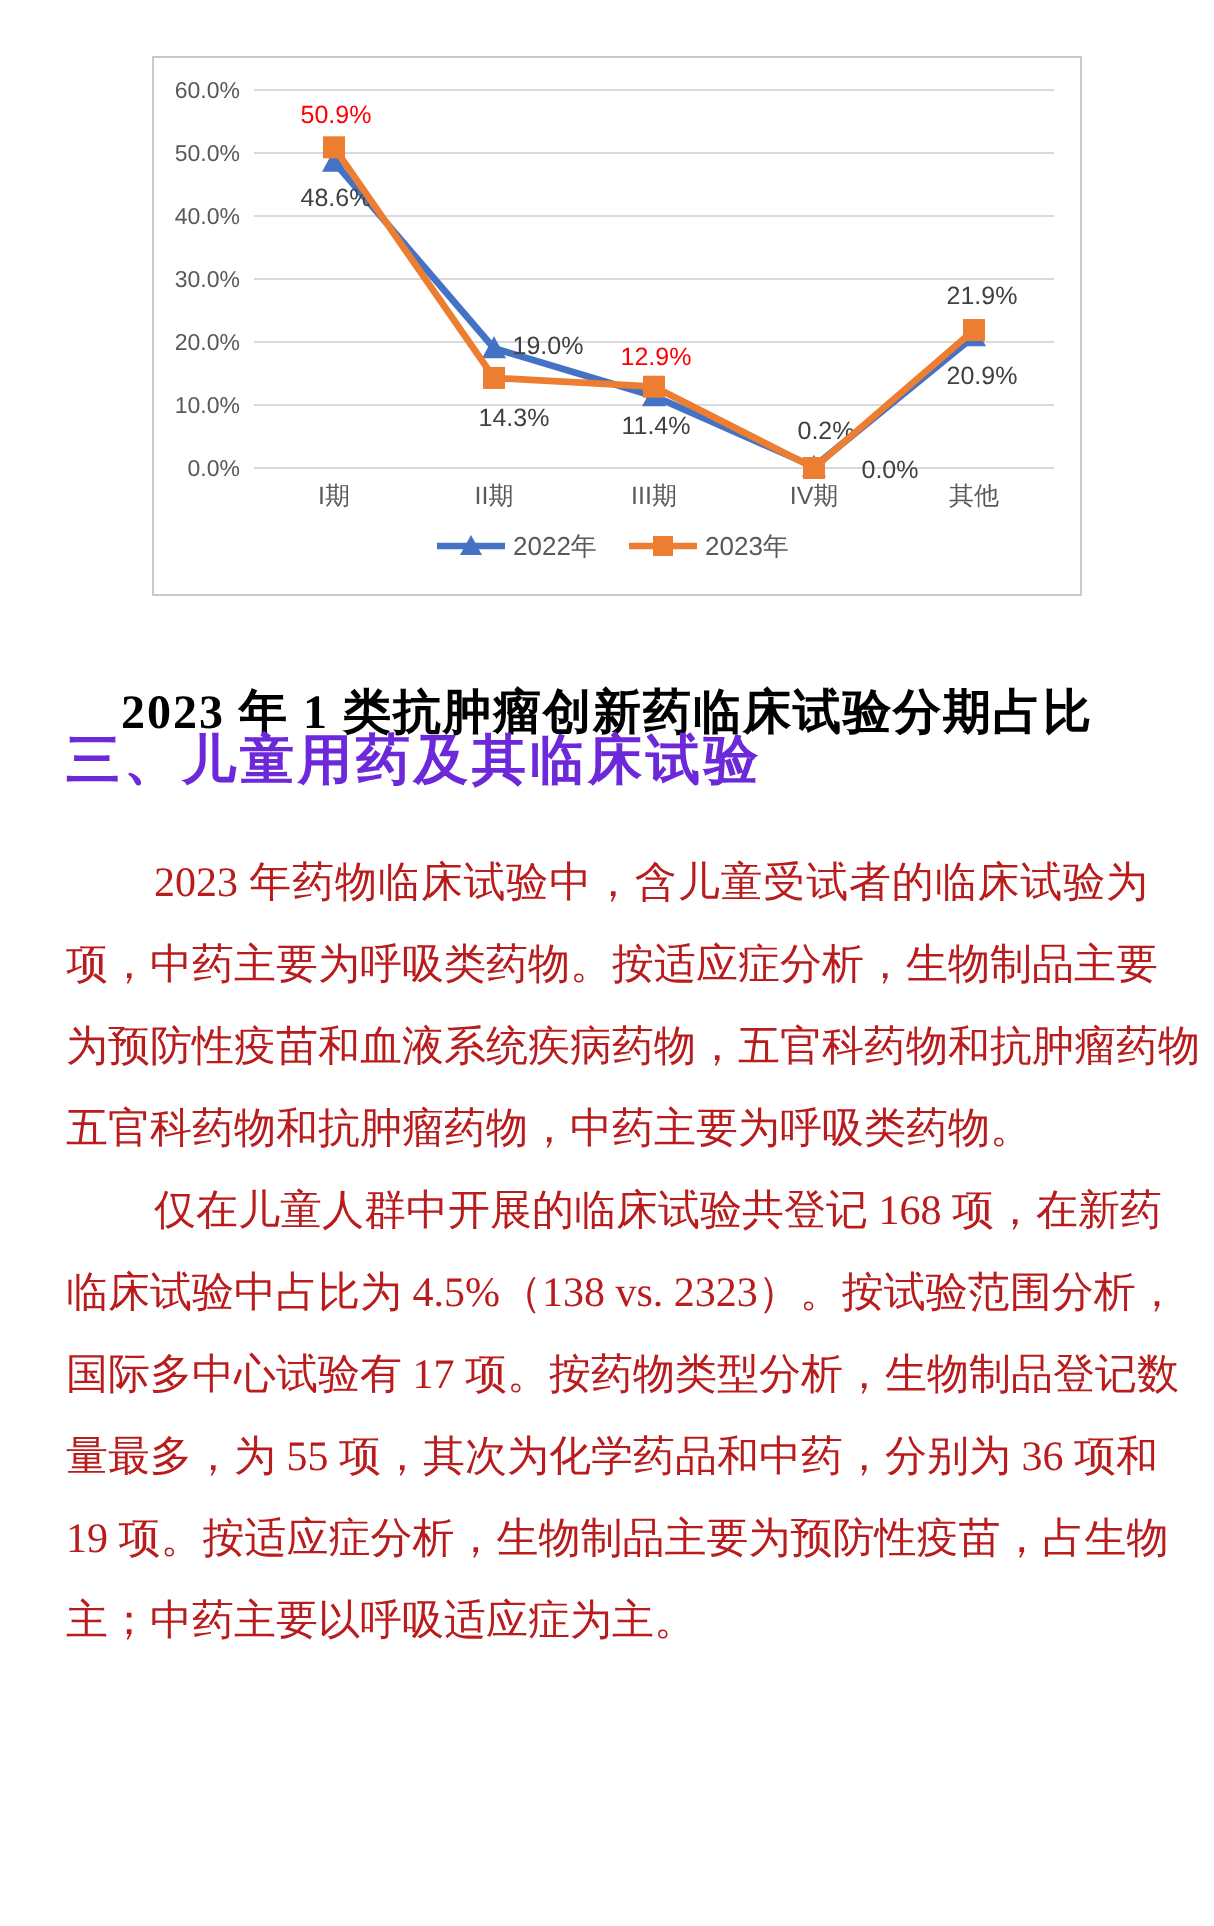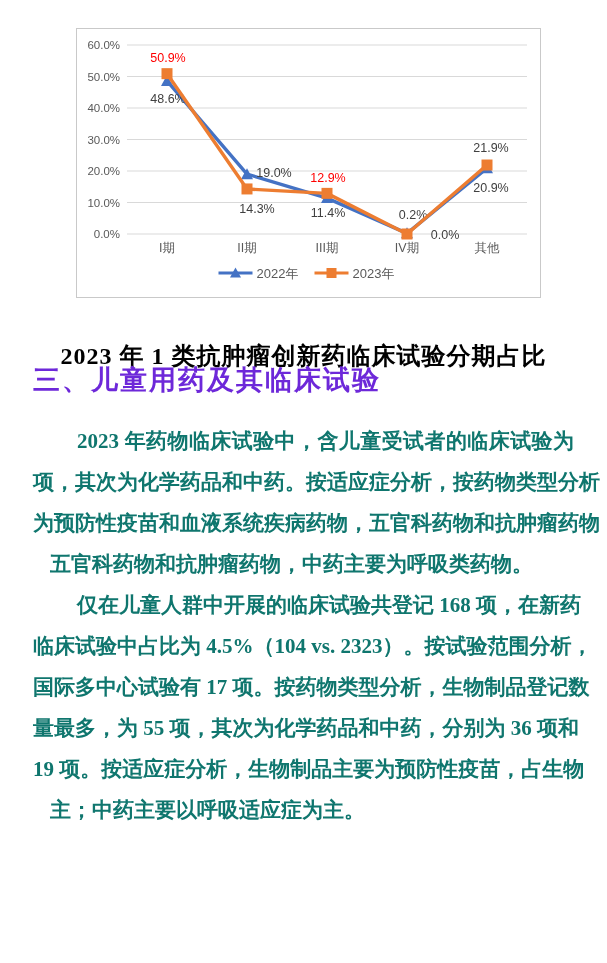--- a/index.html
+++ b/index.html
@@ -37,32 +37,31 @@
     font-size: 27px;
     color: #6d28d9;
     letter-spacing: 2px;
     text-align: right;
   }
   .body-text {
     position: absolute;
     left: 33px; top: 421px;
     width: 541px;
     font-size: 21px;
-    color: #0f766e;
-    font-weight: bold;
+    color: #b91c1c;
   }
   .text-line {
     height: 41px;
     line-height: 41px;
     text-align: justify;
     text-align-last: justify;
     white-space: nowrap;
   }
   .text-line.indent { padding-left: 44px; }
-  .text-line.last { text-align-last: left; margin-left: 17px; }
+  .text-line.last { text-align-last: left; }
 </style>
 </head>
 <body>
 
 <div class="chart-box">
   <svg id="chart-svg" width="463" height="268" viewBox="0 0 463 268" xmlns="http://www.w3.org/2000/svg">
       <g>
         <line x1="50" y1="205" x2="450" y2="205" stroke="#D9D9D9" stroke-width="1"></line>
         <line x1="50" y1="173.5" x2="450" y2="173.5" stroke="#D9D9D9" stroke-width="1"></line>
         <line x1="50" y1="142" x2="450" y2="142" stroke="#D9D9D9" stroke-width="1"></line>
@@ -124,25 +123,25 @@
     </svg>
 </div>
 
 <div class="chart-caption">2023 年 1 类抗肿瘤创新药临床试验分期占比</div>
 
 <div class="section-heading">三、儿童用药及其临床试验</div>
 
 <div class="body-text">
   <div>
     <div class="text-line indent">2023 年药物临床试验中，含儿童受试者的临床试验为</div>
-    <div class="text-line">项，其次为化学药品和中药。按适应症分析，按药物类型分析</div>
+    <div class="text-line">项，中药主要为呼吸类药物。按适应症分析，生物制品主要</div>
     <div class="text-line">为预防性疫苗和血液系统疾病药物，五官科药物和抗肿瘤药物</div>
     <div class="text-line last">五官科药物和抗肿瘤药物，中药主要为呼吸类药物。</div>
   </div>
   <div>
     <div class="text-line indent">仅在儿童人群中开展的临床试验共登记 168 项，在新药</div>
-    <div class="text-line">临床试验中占比为 4.5%（104 vs. 2323）。按试验范围分析，</div>
+    <div class="text-line">临床试验中占比为 4.5%（138 vs. 2323）。按试验范围分析，</div>
     <div class="text-line">国际多中心试验有 17 项。按药物类型分析，生物制品登记数</div>
     <div class="text-line">量最多，为 55 项，其次为化学药品和中药，分别为 36 项和</div>
     <div class="text-line">19 项。按适应症分析，生物制品主要为预防性疫苗，占生物</div>
     <div class="text-line last">主；中药主要以呼吸适应症为主。</div>
   </div>
 </div>
 
 </body></html>

